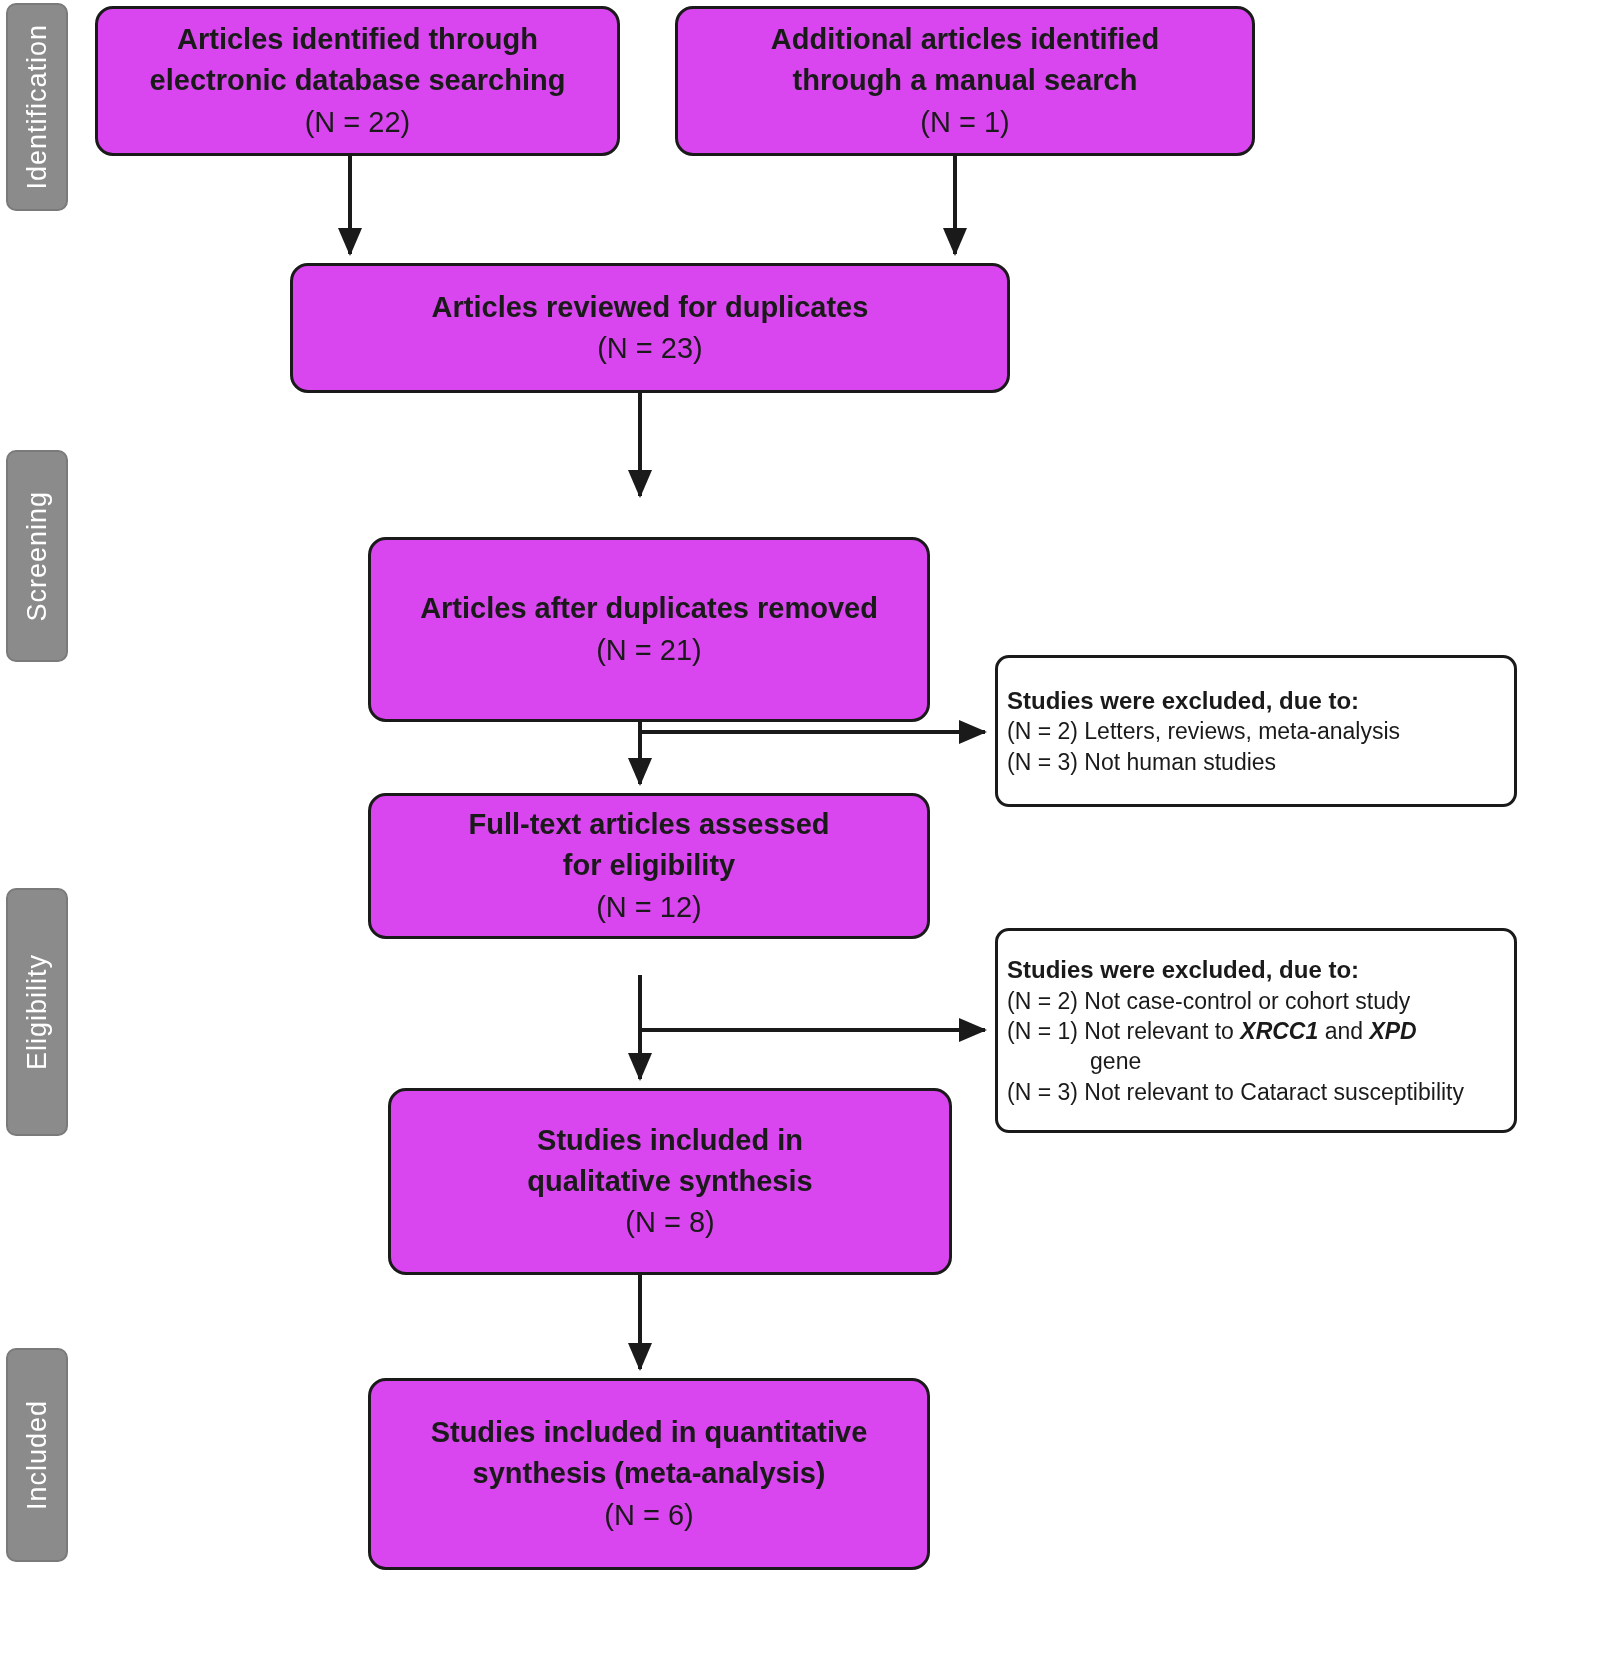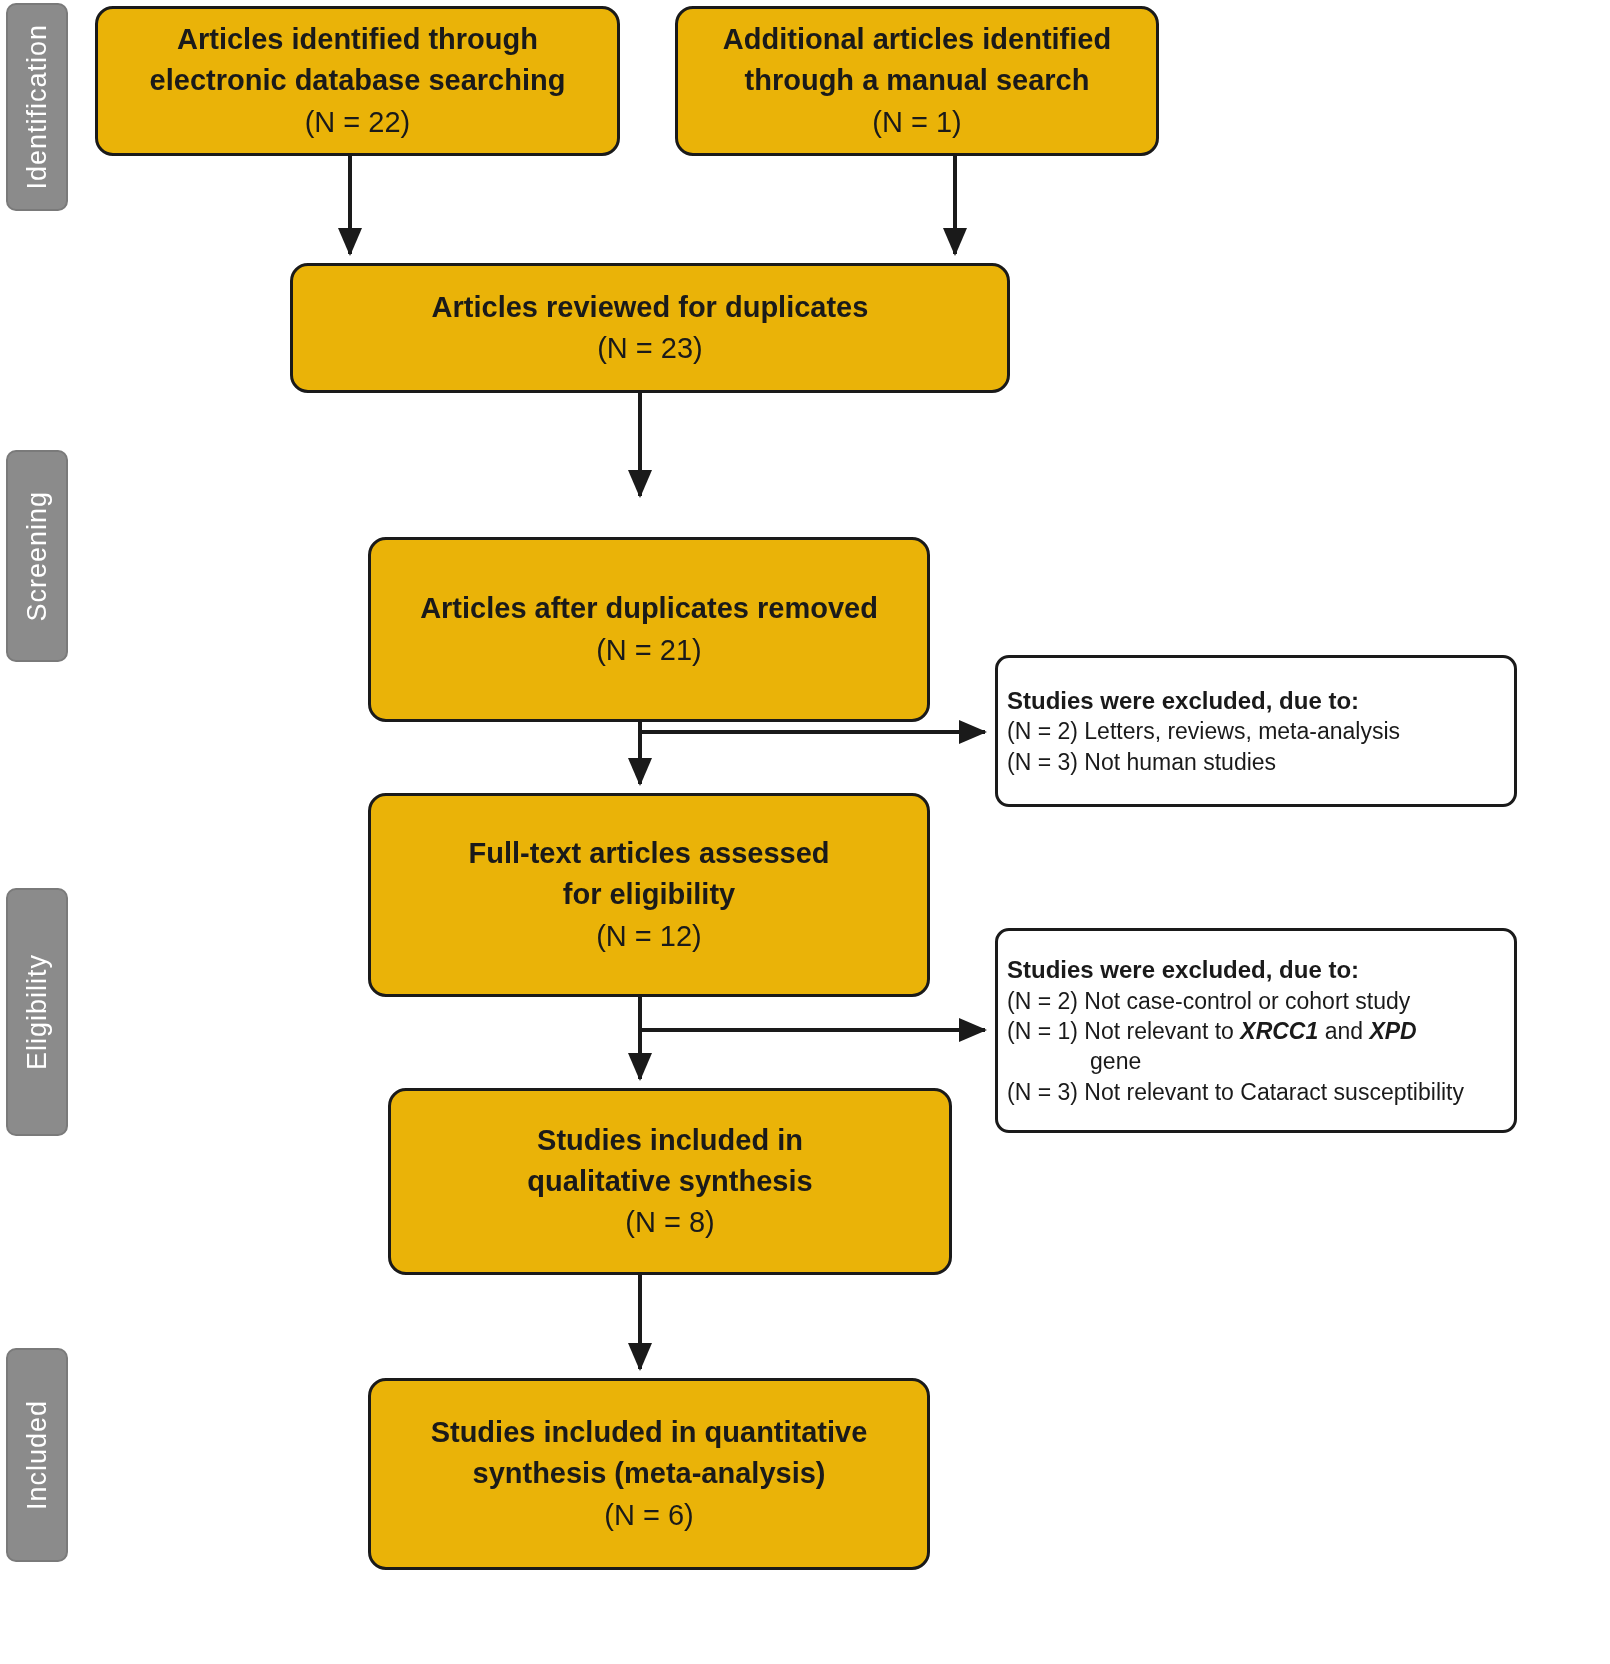--- a/index.html
+++ b/index.html
@@ -29,21 +29,21 @@
   }
   .stage-text {
     writing-mode: vertical-rl;
     transform: rotate(180deg);
     color: #ffffff;
     font-size: 27px;
     letter-spacing: 1px;
   }
   .node {
     position: absolute;
-    background: #eab308;
+    background: #d946ef;
     border: 3px solid #1a1a1a;
     border-radius: 18px;
     display: flex;
     flex-direction: column;
     align-items: center;
     justify-content: center;
     text-align: center;
     padding: 8px 10px;
   }
   .node-title {
@@ -109,37 +109,37 @@
 <div class="stage" style="left:6px; top:1348px; width:62px; height:214px;">
   <span class="stage-text">Included</span>
 </div>
 
 <div class="node" style="left:95px; top:6px; width:525px; height:150px;">
   <div class="node-title">Articles identified through
 electronic database searching</div>
   <div class="node-count">(N = 22)</div>
 </div>
 
-<div class="node" style="left:675px; top:6px; width:484px; height:150px;">
+<div class="node" style="left:675px; top:6px; width:580px; height:150px;">
   <div class="node-title">Additional articles identified
 through a manual search</div>
   <div class="node-count">(N = 1)</div>
 </div>
 
 <div class="node" style="left:290px; top:263px; width:720px; height:130px;">
   <div class="node-title">Articles reviewed for duplicates</div>
   <div class="node-count">(N = 23)</div>
 </div>
 
 <div class="node" style="left:368px; top:505px; width:562px; height:185px;margin-top:32px;">
   <div class="node-title">Articles after duplicates removed</div>
   <div class="node-count">(N = 21)</div>
 </div>
 
-<div class="node" style="left:368px; top:793px; width:562px; height:204px;">
+<div class="node" style="left:368px; top:793px; width:562px; height:146px;">
   <div class="node-title">Full-text articles assessed
 for eligibility</div>
   <div class="node-count">(N = 12)</div>
 </div>
 
 <div class="node" style="left:388px; top:1088px; width:564px; height:187px;">
   <div class="node-title">Studies included in
 qualitative synthesis</div>
   <div class="node-count">(N = 8)</div>
 </div>

